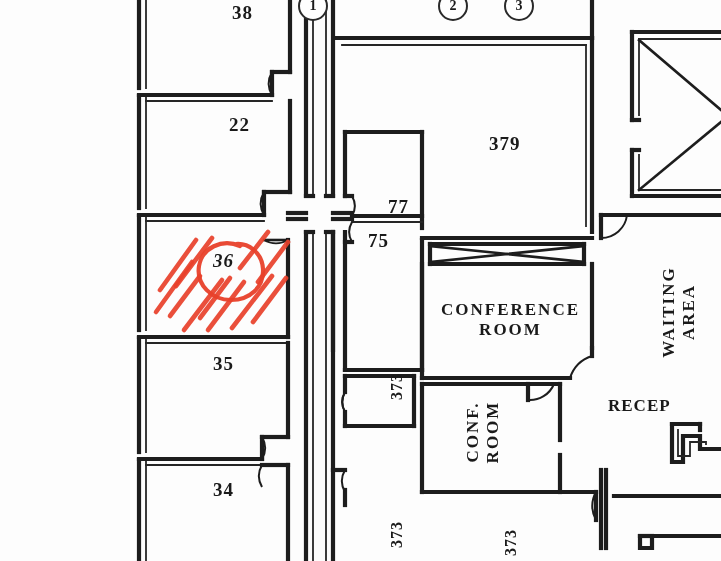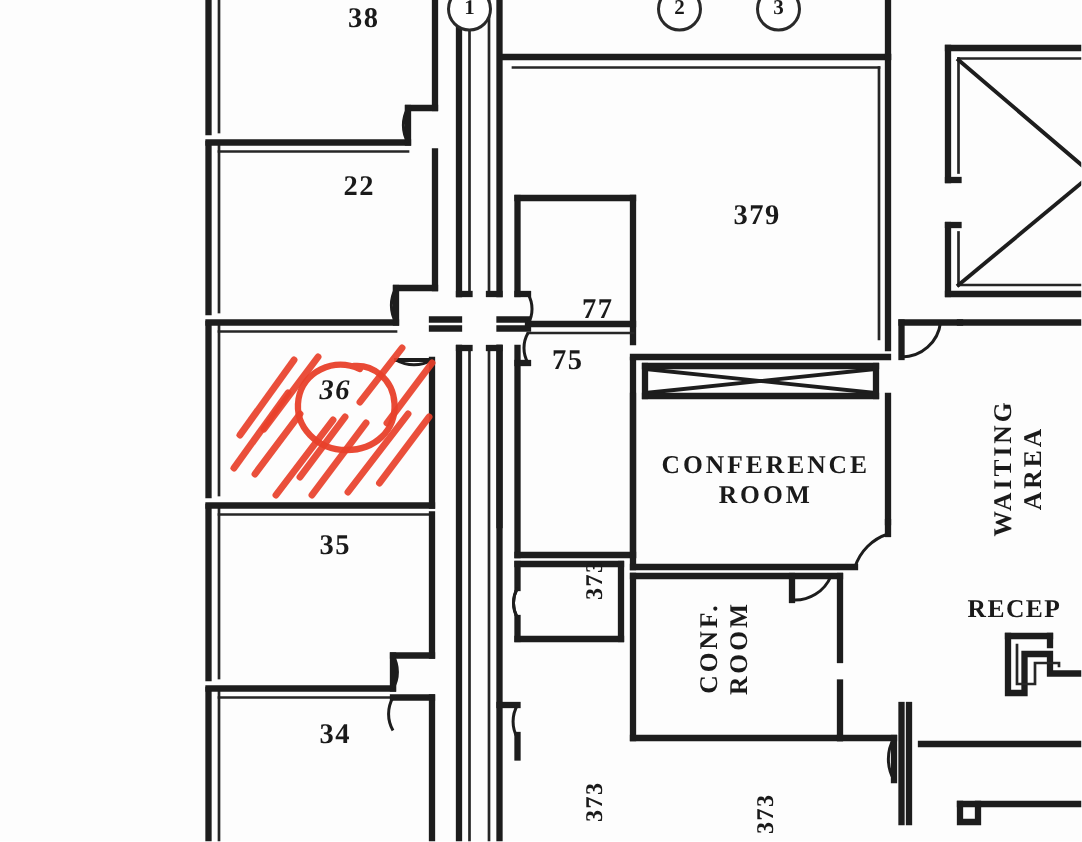--- a/index.html
+++ b/index.html
@@ -259,21 +259,21 @@
   <div class="lbl lbl-num" style="left:489px;top:133px;">379</div>
   <div class="lbl lbl-num" style="left:368px;top:196px;margin-left:20px;">77</div>
   <div class="lbl lbl-num" style="left:368px;top:230px;">75</div>
 
   <div class="lbl lbl-room" style="left:438px;top:300px;width:145px;">CONFERENCE
 ROOM</div>
   <div class="lbl lbl-room rot90" style="left:463px;top:482px;width:100px;">CONF.
 ROOM</div>
   <div class="lbl lbl-room rot90" style="left:659px;top:362px;width:100px;">WAITING
 AREA</div>
-  <div class="lbl lbl-room" style="left:645px;top:396px;letter-spacing:1px;">RECEP</div>
+  <div class="lbl lbl-room" style="left:608px;top:396px;letter-spacing:1px;">RECEP</div>
 
   <div class="lbl lbl-small rot90" style="left:388px;top:400px;">373</div>
   <div class="lbl lbl-small rot90" style="left:388px;top:548px;">373</div>
   <div class="lbl lbl-small rot90" style="left:502px;top:556px;">373</div>
 
   <div class="circmark" style="left:298px;top:-9px;">1</div>
   <div class="circmark" style="left:438px;top:-9px;">2</div>
   <div class="circmark" style="left:504px;top:-9px;">3</div>
 
 </div>

